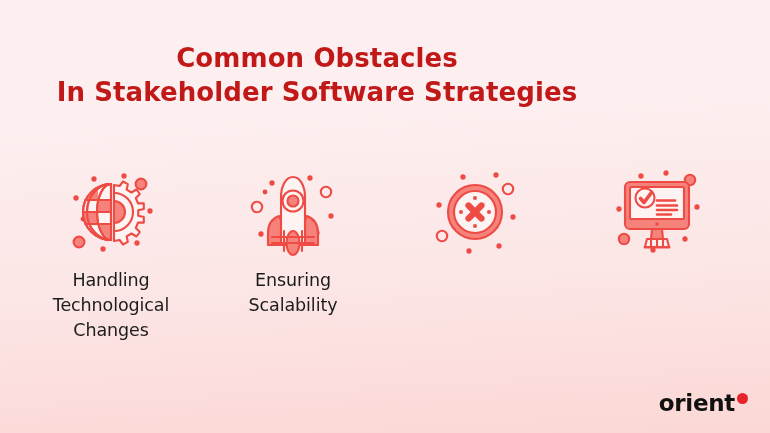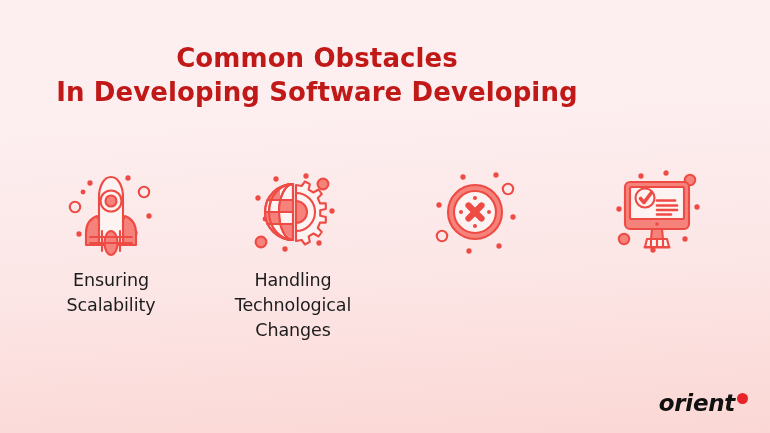--- a/index.html
+++ b/index.html
@@ -84,79 +84,42 @@
     display: flex;
     align-items: flex-start;
   }
   #logo-text {
     color: #111111;
     font-family: "DejaVu Sans", sans-serif;
     font-weight: bold;
     font-size: 23px;
     letter-spacing: -0.3px;
     line-height: 23px;
-    font-style: italic;
   }
   #logo-dot {
     width: 11px;
     height: 11px;
     border-radius: 50%;
     background: #e8232a;
     margin-left: 2px;
     margin-top: 1px;
     flex: 0 0 auto;
   }
 </style>
 </head>
 <body>
 
 <div id="slide">
 
   <div id="title-block">
     <div class="title-line">Common Obstacles</div>
-    <div class="title-line">In Developing Software Developing</div>
+    <div class="title-line">In Stakeholder Software Strategies</div>
   </div>
 
   <div id="columns">
-
-    <div class="column">
-      <div class="icon-wrap">
-        <svg width="92" height="90" viewBox="0 0 92 90" xmlns="http://www.w3.org/2000/svg">
-          <g fill="none" stroke="#ef4b45" stroke-width="2.1" stroke-linecap="round" stroke-linejoin="round">
-
-            <circle cx="10" cy="40" r="5.2"></circle>
-            <circle cx="79" cy="25" r="5.2"></circle>
-            <circle cx="25" cy="16" r="1.6" fill="#ef4b45"></circle>
-            <circle cx="63" cy="11" r="1.6" fill="#ef4b45"></circle>
-            <circle cx="84" cy="49" r="1.6" fill="#ef4b45"></circle>
-            <circle cx="70" cy="66" r="1.6" fill="#ef4b45"></circle>
-            <circle cx="14" cy="67" r="1.6" fill="#ef4b45"></circle>
-            <circle cx="18" cy="25" r="1.4" fill="#ef4b45"></circle>
-
-            <path d="M32 49 C24 52 21 59 21 66 L21 78 L34 78 L34 53 Z" fill="#f5837c" stroke="#ef4b45"></path>
-
-            <path d="M60 49 C68 52 71 59 71 66 L71 78 L58 78 L58 53 Z" fill="#f5837c" stroke="#ef4b45"></path>
-
-            <path d="M34 78 L34 30 C34 19 39 10 46 10 C53 10 58 19 58 30 L58 78 Z" fill="#fdf3f2" stroke="#ef4b45"></path>
-
-            <circle cx="46" cy="34" r="10.5" fill="#fdf3f2" stroke="#ef4b45"></circle>
-            <circle cx="46" cy="34" r="5.5" fill="#f5837c" stroke="#ef4b45"></circle>
-
-            <ellipse cx="46" cy="76" rx="6.5" ry="12" fill="#f5837c" stroke="#ef4b45"></ellipse>
-
-            <path d="M25 70 L67 70"></path>
-            <path d="M25 76 L67 76"></path>
-            <path d="M37 64 L37 84"></path>
-            <path d="M55 64 L55 84"></path>
-          </g>
-        </svg>
-      </div>
-      <div class="col-label">Ensuring
-Scalability</div>
-    </div>
 
     <div class="column">
       <div class="icon-wrap">
         <svg width="92" height="90" viewBox="0 0 92 90" xmlns="http://www.w3.org/2000/svg">
           <g fill="none" stroke="#ef4b45" stroke-width="2.1" stroke-linecap="round" stroke-linejoin="round">
 
             <circle cx="76" cy="17" r="5.4" fill="#f5837c"></circle>
             <circle cx="14" cy="75" r="5.4" fill="#f5837c"></circle>
             <circle cx="11" cy="31" r="1.6" fill="#ef4b45"></circle>
             <circle cx="29" cy="12" r="1.6" fill="#ef4b45"></circle>
@@ -196,20 +159,56 @@
       <div class="col-label">Handling
 Technological
 Changes</div>
     </div>
 
     <div class="column">
       <div class="icon-wrap">
         <svg width="92" height="90" viewBox="0 0 92 90" xmlns="http://www.w3.org/2000/svg">
           <g fill="none" stroke="#ef4b45" stroke-width="2.1" stroke-linecap="round" stroke-linejoin="round">
 
+            <circle cx="10" cy="40" r="5.2"></circle>
+            <circle cx="79" cy="25" r="5.2"></circle>
+            <circle cx="25" cy="16" r="1.6" fill="#ef4b45"></circle>
+            <circle cx="63" cy="11" r="1.6" fill="#ef4b45"></circle>
+            <circle cx="84" cy="49" r="1.6" fill="#ef4b45"></circle>
+            <circle cx="70" cy="66" r="1.6" fill="#ef4b45"></circle>
+            <circle cx="14" cy="67" r="1.6" fill="#ef4b45"></circle>
+            <circle cx="18" cy="25" r="1.4" fill="#ef4b45"></circle>
+
+            <path d="M32 49 C24 52 21 59 21 66 L21 78 L34 78 L34 53 Z" fill="#f5837c" stroke="#ef4b45"></path>
+
+            <path d="M60 49 C68 52 71 59 71 66 L71 78 L58 78 L58 53 Z" fill="#f5837c" stroke="#ef4b45"></path>
+
+            <path d="M34 78 L34 30 C34 19 39 10 46 10 C53 10 58 19 58 30 L58 78 Z" fill="#fdf3f2" stroke="#ef4b45"></path>
+
+            <circle cx="46" cy="34" r="10.5" fill="#fdf3f2" stroke="#ef4b45"></circle>
+            <circle cx="46" cy="34" r="5.5" fill="#f5837c" stroke="#ef4b45"></circle>
+
+            <ellipse cx="46" cy="76" rx="6.5" ry="12" fill="#f5837c" stroke="#ef4b45"></ellipse>
+
+            <path d="M25 70 L67 70"></path>
+            <path d="M25 76 L67 76"></path>
+            <path d="M37 64 L37 84"></path>
+            <path d="M55 64 L55 84"></path>
+          </g>
+        </svg>
+      </div>
+      <div class="col-label">Ensuring
+Scalability</div>
+    </div>
+
+    <div class="column">
+      <div class="icon-wrap">
+        <svg width="92" height="90" viewBox="0 0 92 90" xmlns="http://www.w3.org/2000/svg">
+          <g fill="none" stroke="#ef4b45" stroke-width="2.1" stroke-linecap="round" stroke-linejoin="round">
+
             <circle cx="79" cy="22" r="5.2"></circle>
             <circle cx="13" cy="69" r="5.2"></circle>
             <circle cx="34" cy="10" r="1.6" fill="#ef4b45"></circle>
             <circle cx="67" cy="8" r="1.6" fill="#ef4b45"></circle>
             <circle cx="84" cy="50" r="1.6" fill="#ef4b45"></circle>
             <circle cx="70" cy="79" r="1.6" fill="#ef4b45"></circle>
             <circle cx="40" cy="84" r="1.6" fill="#ef4b45"></circle>
             <circle cx="10" cy="38" r="1.6" fill="#ef4b45"></circle>
 
             <circle cx="46" cy="45" r="27" fill="#f5837c" stroke="#ef4b45" stroke-width="2.1"></circle>

